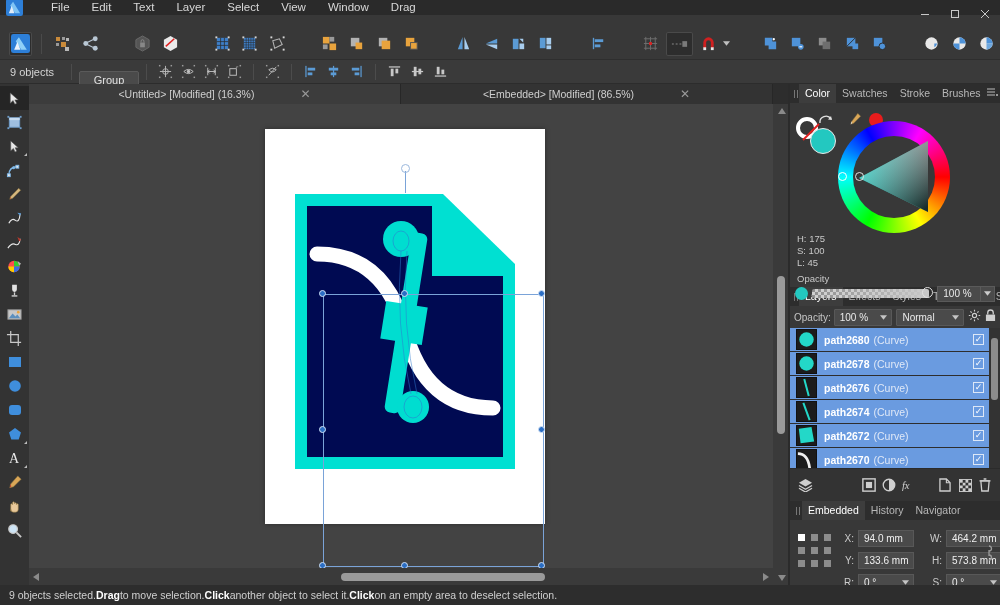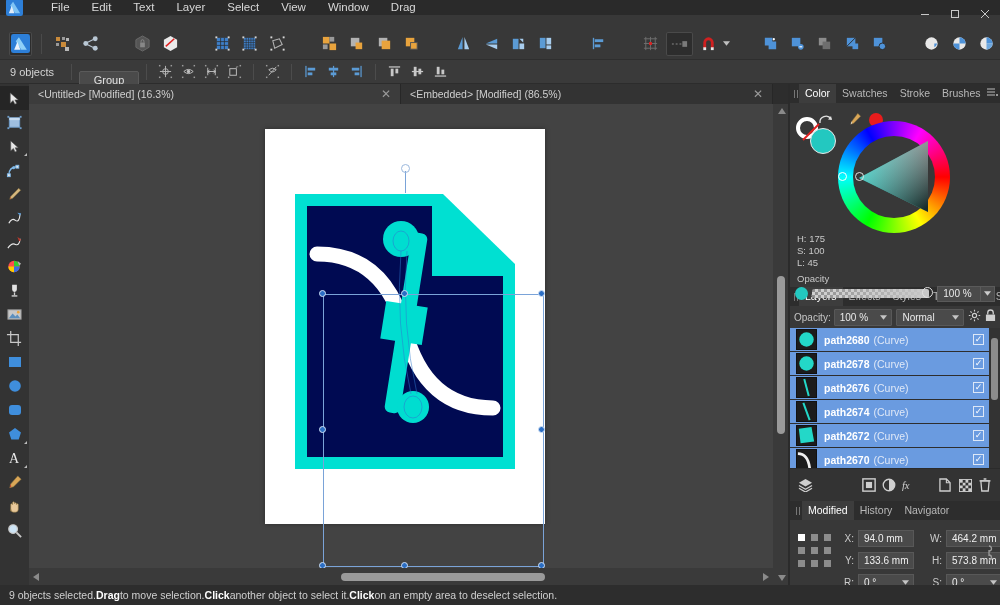--- a/index.html
+++ b/index.html
@@ -82,21 +82,21 @@
     position: absolute; right: 2px; bottom: 2px;
     width: 0; height: 0; border-left: 3px solid transparent; border-bottom: 3px solid #bbb;
   }
 
   
   .tabbar {
     position: absolute; left: 29px; top: 84px; width: 761px; height: 20px;
     background: #2d2d2d; display: flex; align-items: stretch;
   }
   .doctab {
-    display: flex; align-items: center; justify-content: space-between;
+    display: flex; align-items: center; justify-content: center;
     height: 20px; background: #3c3c3c; border-right: 1px solid #272727;
     padding: 0 6px 0 9px; min-width: 200px; gap: 43px;
   }
   .doctab.active { background: #3c3c3c; }
   .doctab.inactive { background: #333333; }
   .doctab .t { font-size: 10.5px; color: #cfcfcf; white-space: nowrap; }
   .doctab .x { font-size: 12px; color: #9a9a9a; padding: 0 3px; line-height: 1; }
 
   
   .canvasarea {
@@ -1123,21 +1123,21 @@
             </svg>
         </div>
       </div>
     </div>
 
     <div class="paneltabs">
       <span class="grip">
           <span></span>
           <span></span>
         </span>
-      <div class="ptab active">Modified</div>
+      <div class="ptab active">Embedded</div>
       <div class="ptab">History</div>
       <div class="ptab">Navigator</div>
     </div>
 
     <div class="tfbody">
       <div class="anchorgrid">
         <i class="on" style="left:0;top:0"></i>
           <i style="left:13px;top:0"></i>
           <i style="left:26px;top:0"></i>
         <i style="left:0;top:13px"></i>

